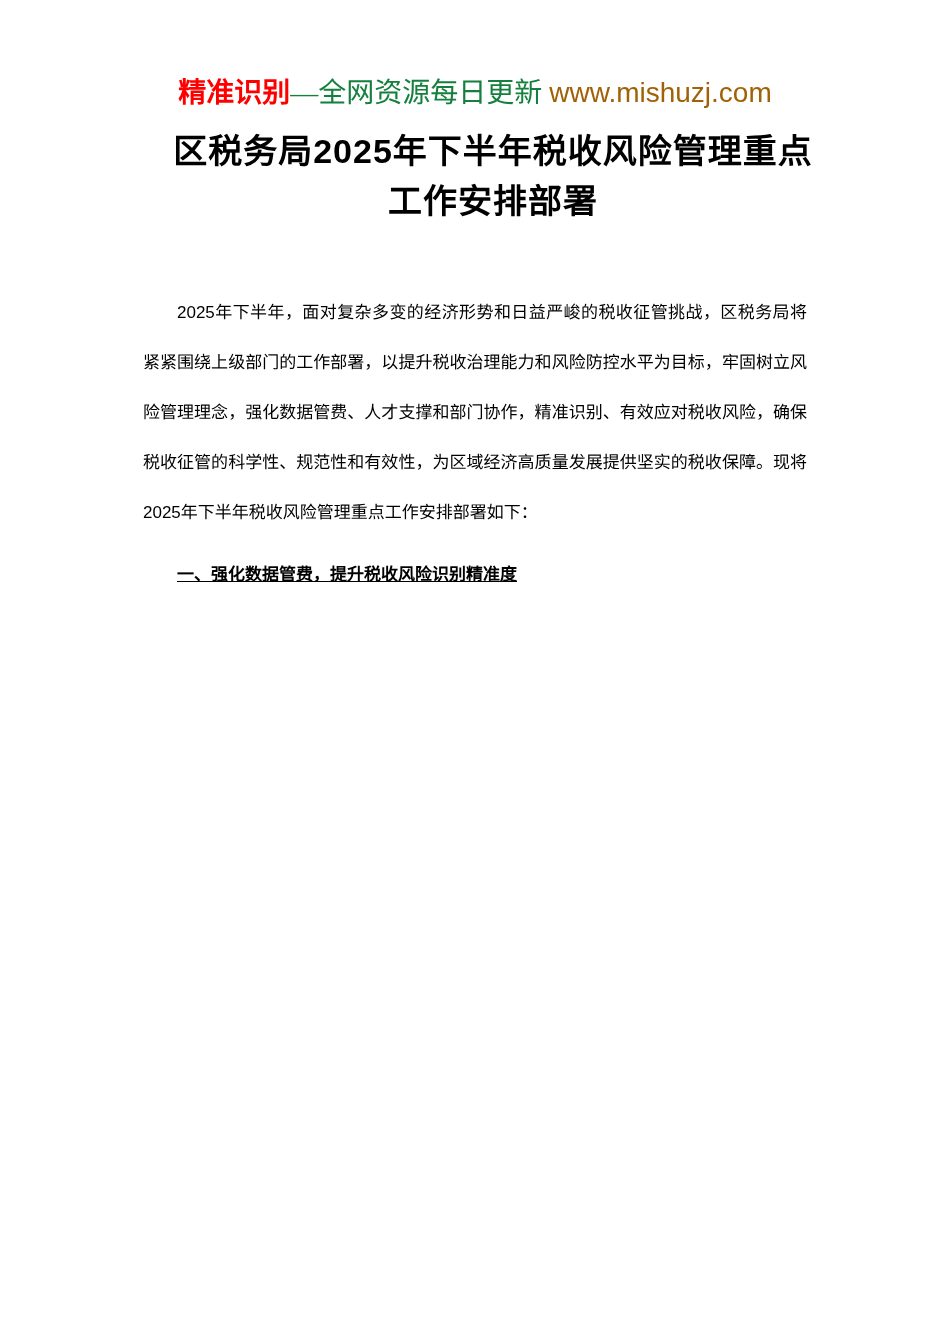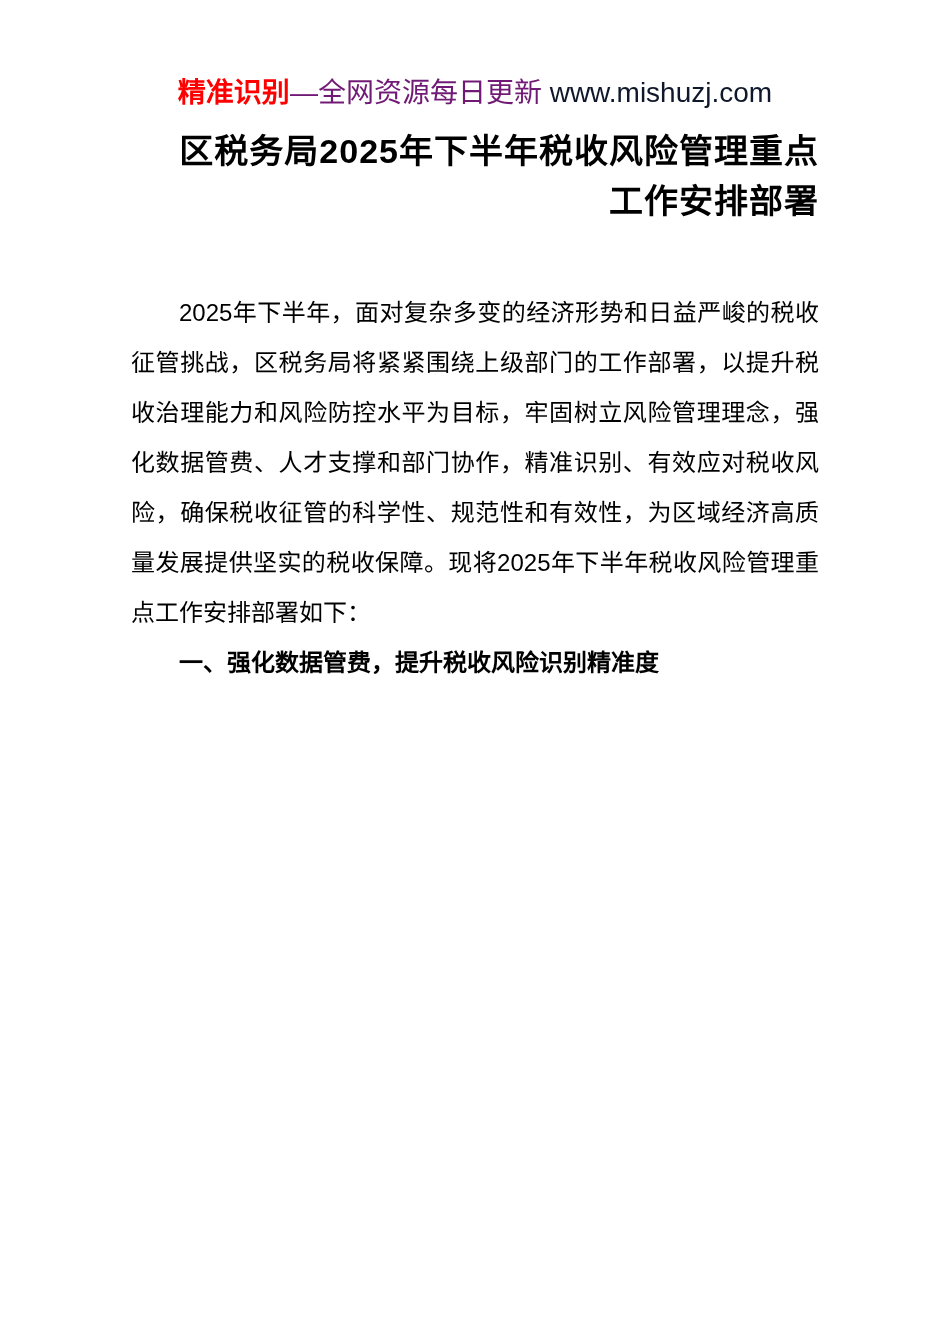--- a/index.html
+++ b/index.html
@@ -26,51 +26,53 @@
     text-align: center;
     font-size: 28px;
     line-height: 34px;
     white-space: nowrap;
   }
   .promo-brand {
     color: #ff0000;
     font-weight: bold;
   }
   .promo-sep {
-    color: #701a75;
+    color: #15803d;
+    font-family: Liberation Serif, serif;
   }
   .promo-url {
-    color: #0f172a;
+    color: #a16207;
     text-decoration: none;
   }
   
   .doc-title {
     margin-top: 16px;
-    text-align: right;
+    text-align: center;
     font-size: 34px;
     font-weight: bold;
     line-height: 50px;
     letter-spacing: 1px;
     margin-left: 36px;
   }
   
   .doc-body {
     margin-top: 62px;
   }
   .para {
-    margin: 0;
-    font-size: 24px;
+    margin: 12px;
+    font-size: 17px;
     line-height: 50px;
     text-align: justify;
     text-indent: 2em;
     word-break: break-all;
   }
   .para.heading {
     font-weight: bold;
     text-align: left;
+    text-decoration: underline;
   }
 </style>
 </head>
 <body>
 
 <div class="page">
 
   <div class="promo-header">
     <span class="promo-brand">精准识别</span><span class="promo-sep">—全网资源每日更新 </span><span class="promo-url">www.mishuzj.com</span>
   </div>

